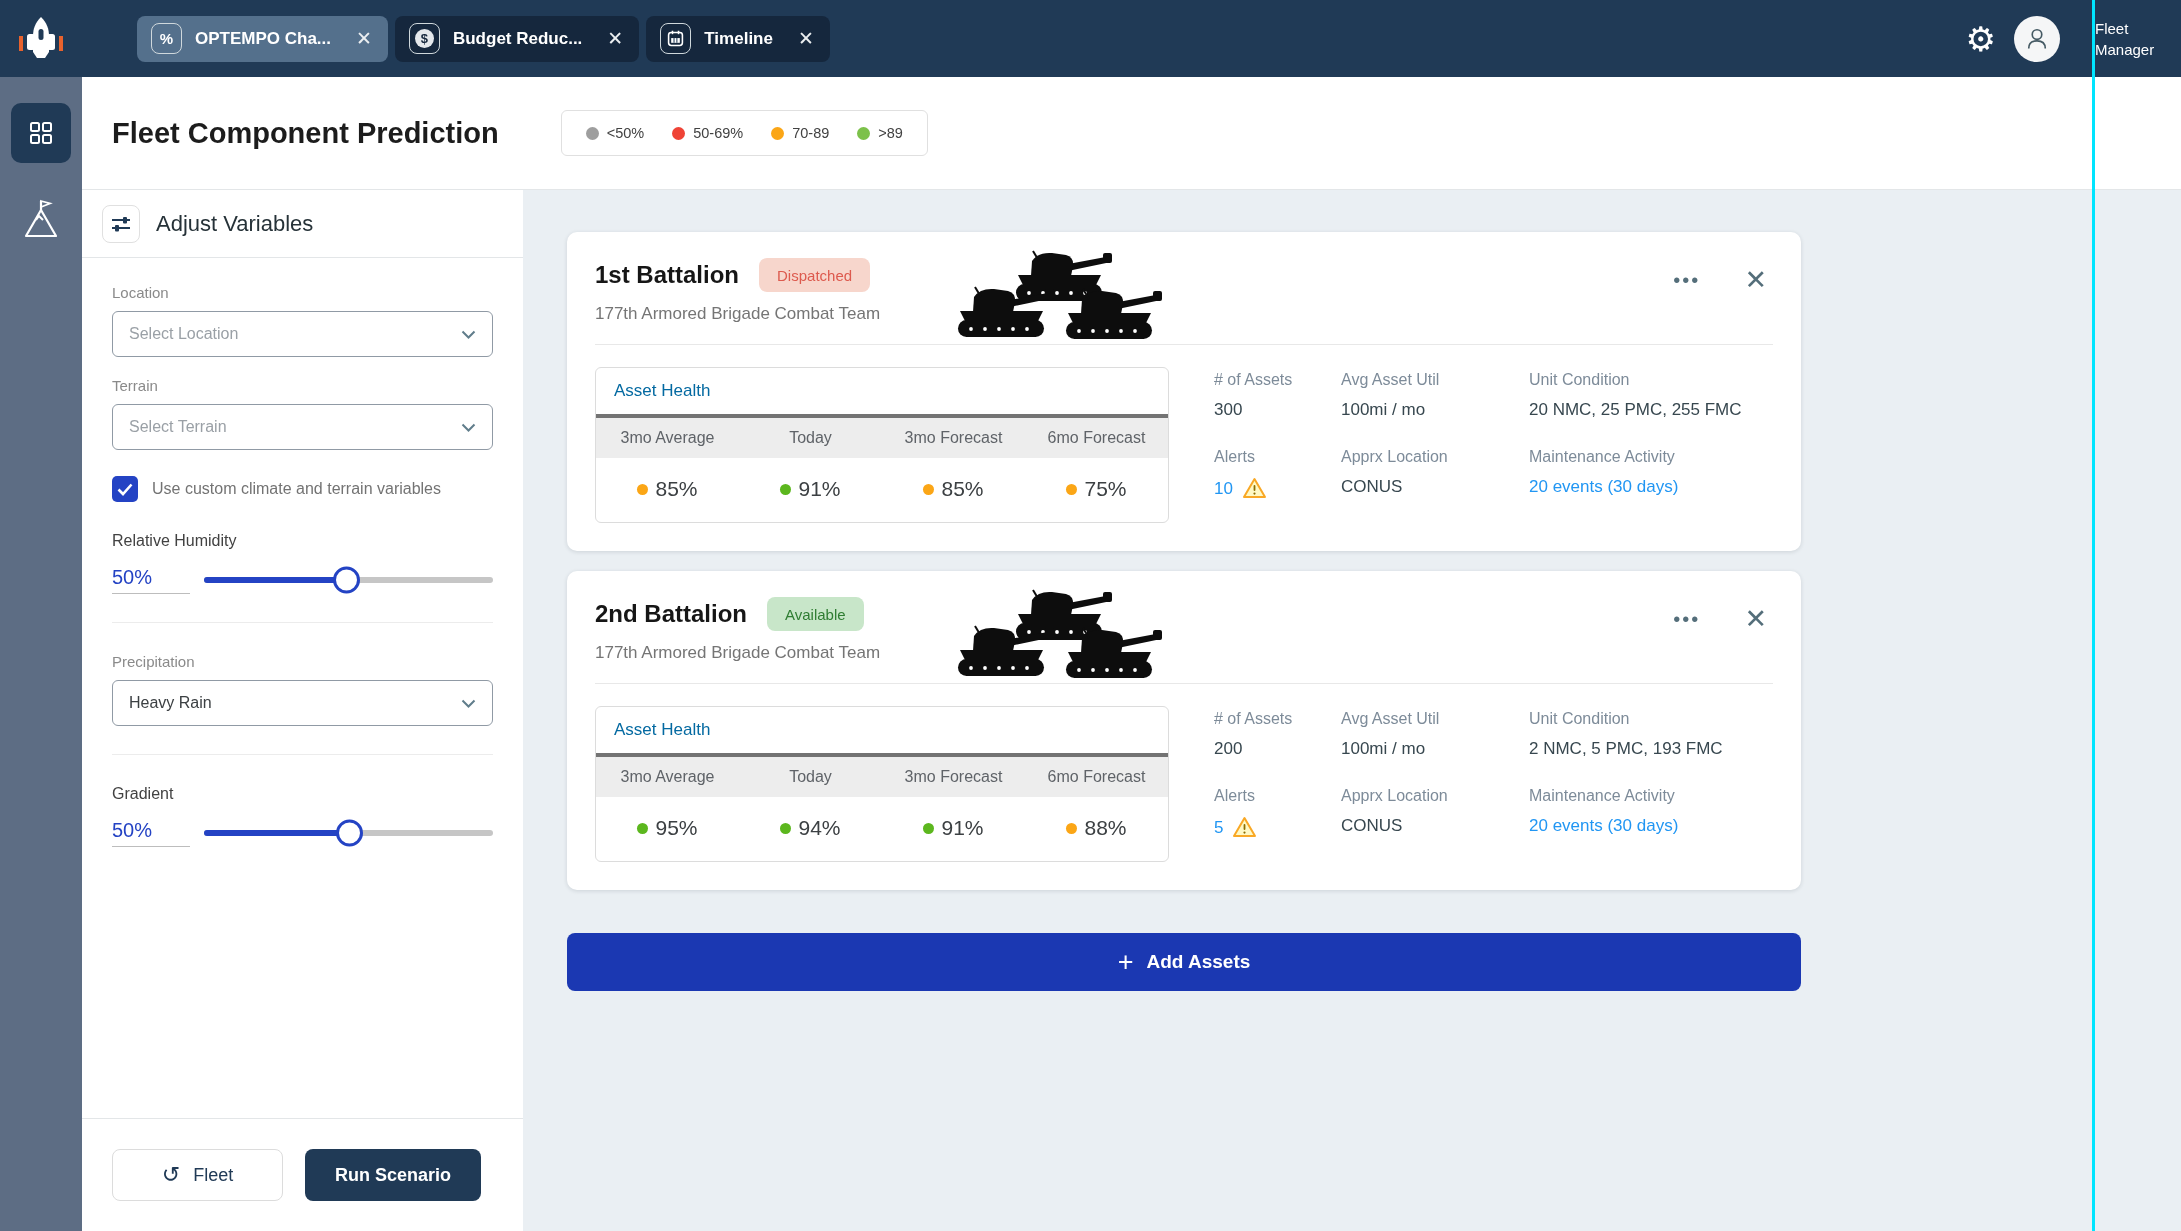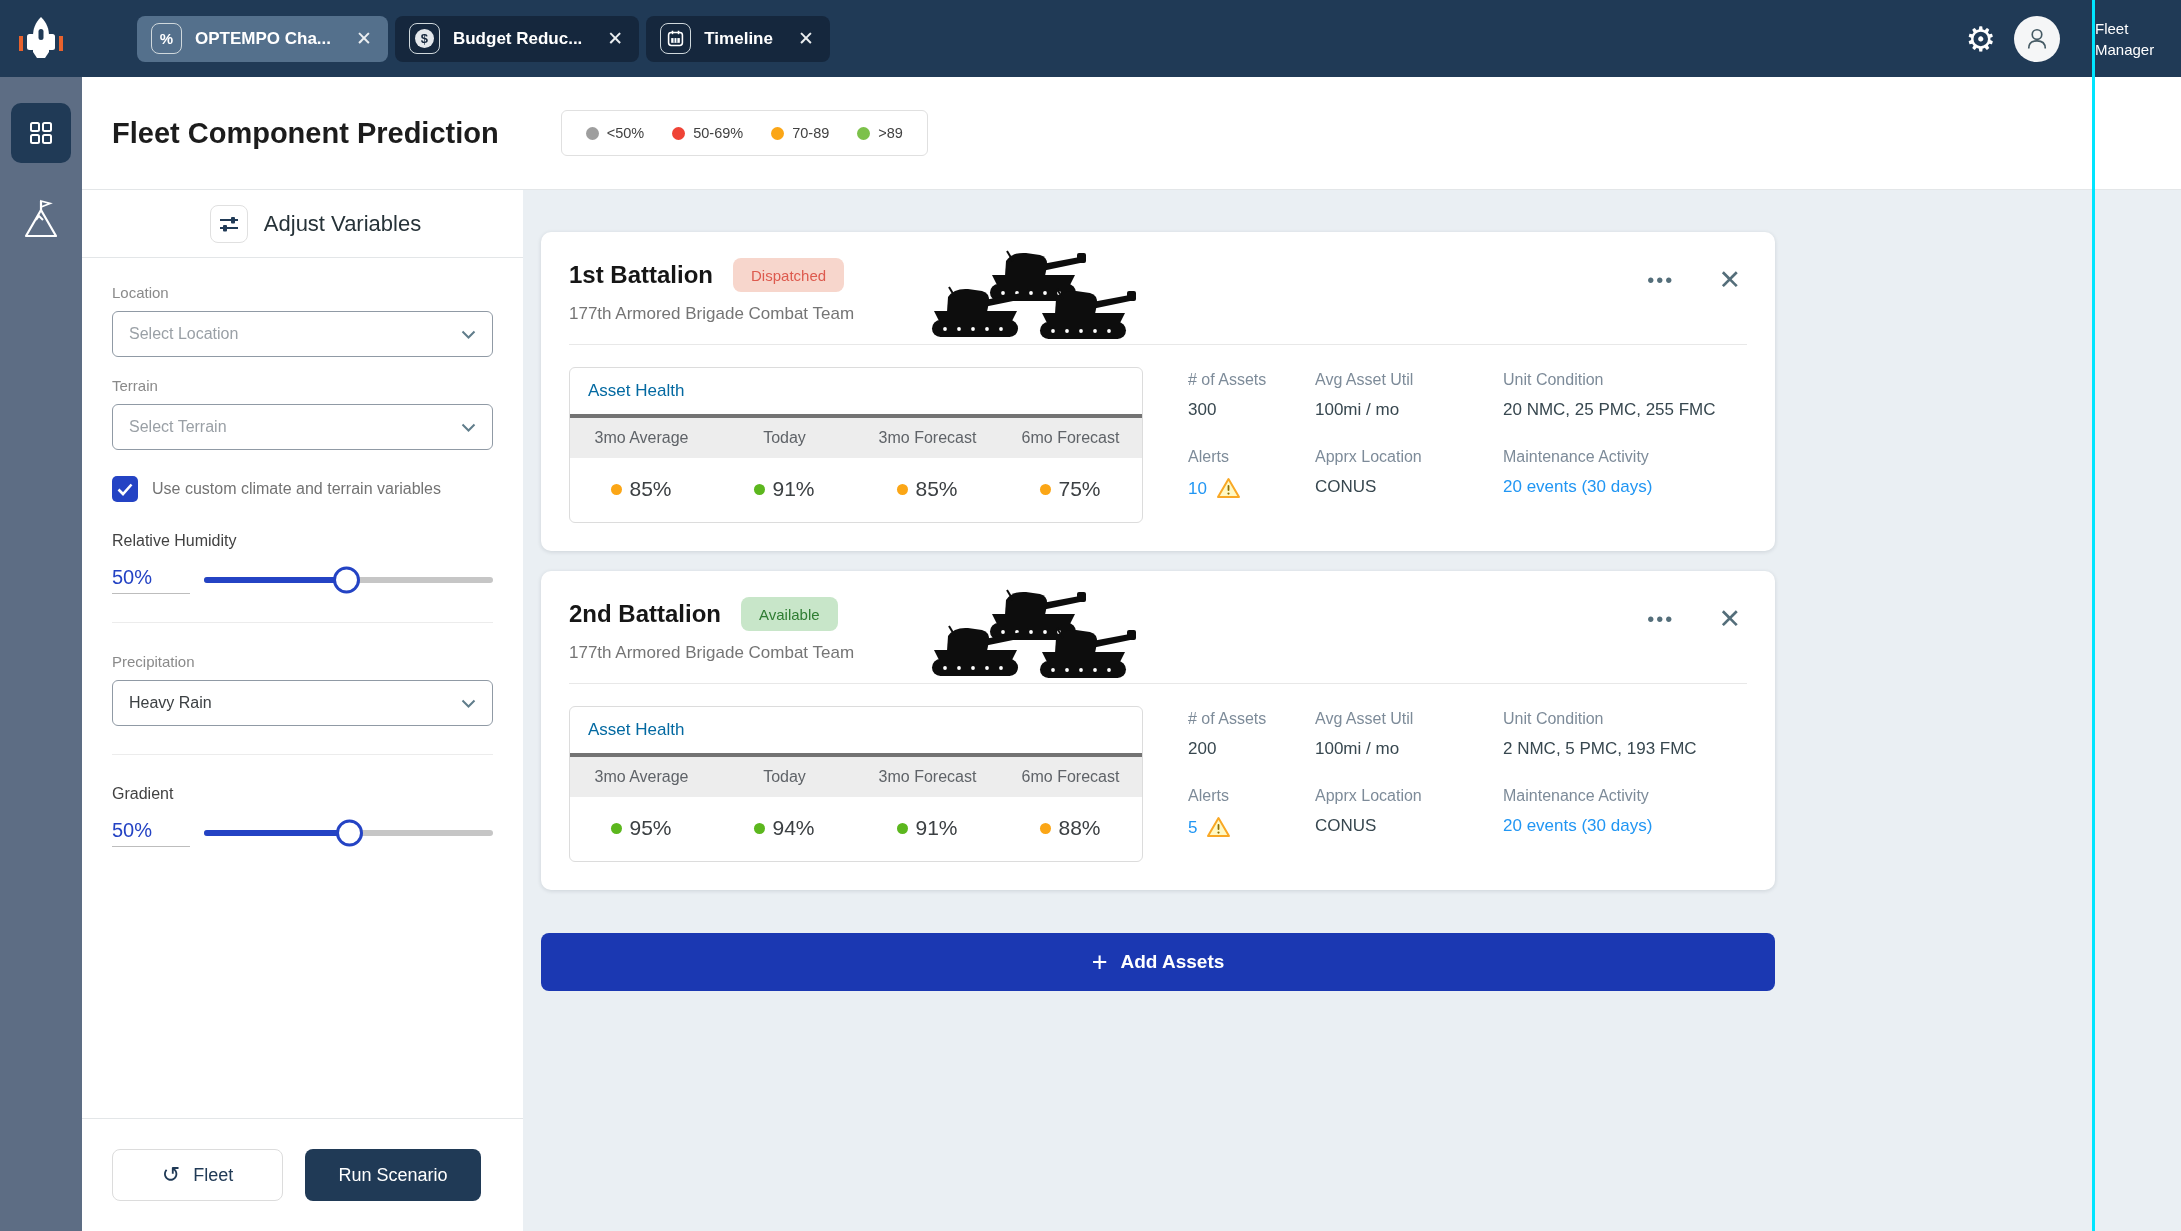--- a/index.html
+++ b/index.html
@@ -40,21 +40,21 @@
     border-bottom:1px solid #e3e6e8; display:flex; align-items:center; }
   .page-title { margin-left:30px; font-size:29px; font-weight:600; color:#1c1c1c; }
   .legend { margin-left:62px; height:46px; border:1px solid #e0e0e0; border-radius:6px;
     display:flex; align-items:center; padding:0 24px; gap:28px; background:#fff; }
   .legend-item { display:flex; align-items:center; gap:8px; font-size:14.5px; color:#424242; }
   .dot { width:13px; height:13px; border-radius:50%; flex:none; }
   
   .panel { position:absolute; left:82px; top:190px; width:441px; bottom:0; background:#fff;
     display:flex; flex-direction:column; }
   .panel-head { height:68px; flex:none; border-bottom:1px solid #e3e6e8;
-    display:flex; align-items:center; padding-left:26px; gap:16px;justify-content:center; }
+    display:flex; align-items:center; padding-left:20px; gap:16px; }
   .sliders-icon { width:38px; height:38px; border:1px solid #e0e0e0; border-radius:8px;
     display:flex; align-items:center; justify-content:center; }
   .panel-title { font-size:22px; font-weight:500; color:#263238; }
   .panel-body { flex:1; padding:26px 30px 0 30px; }
   .field-label { font-size:15px; color:#8a8a8a; margin:0 0 10px; }
   .field-gap { margin-top:20px; }
   .select { height:46px; border:1px solid #909aa5; border-radius:6px; background:#fff;
     display:flex; align-items:center; justify-content:space-between; padding:0 16px; font-size:16px; cursor:pointer; }
   .select .ph { color:#9aa0a6; }
   .select .val { color:#3c4043; }
@@ -71,23 +71,23 @@
   .slider-fill { height:6px; background:var(--accent-blue,#2443c4); border-radius:3px; position:relative; }
   .slider-thumb { position:absolute; right:-14px; top:50%; transform:translateY(-50%);
     width:27px; height:27px; border-radius:50%; background:#fff; border:3px solid var(--accent-blue,#2443c4); cursor:grab; }
   .hr { border:none; border-top:1px solid #ececec; margin:28px 0 0; }
   .panel-foot { flex:none; height:113px; border-top:1px solid #e3e6e8;
     display:flex; align-items:center; padding:0 30px; gap:22px; }
   .btn-reset { width:171px; height:52px; border:1px solid #dcdcdc; border-radius:8px; background:#fff;
     color:#203a56; font-size:18px; font-weight:500; display:flex; align-items:center; justify-content:center; gap:13px; cursor:pointer; }
   .btn-reset .ric { font-size:22px; line-height:1; }
   .btn-run { width:176px; height:52px; border:none; border-radius:8px; background:var(--topbar-navy,#203a56);
-    color:#fff; font-size:18px; font-weight:400; display:flex; align-items:center; justify-content:center; cursor:pointer; }
+    color:#fff; font-size:18px; font-weight:700; display:flex; align-items:center; justify-content:center; cursor:pointer; }
   
-  .main { position:absolute; left:523px; top:190px; right:0; bottom:0; padding:42px 0 0 18px; }
+  .main { position:absolute; left:523px; top:190px; right:0; bottom:0; padding:42px 0 0 44px; }
   .card { width:1234px; background:#fff; border-radius:10px; box-shadow:0 1px 4px rgba(30,40,60,.14);
     padding:26px 28px 28px; margin-bottom:20px; }
   .card-head { position:relative; display:flex; align-items:flex-start; min-height:74px; }
   .title-row { display:flex; align-items:center; gap:20px; }
   .card-title { font-size:24px; font-weight:700; color:#161616; }
   .badge { height:34px; padding:0 18px; border-radius:8px; font-size:15px; font-weight:500;
     display:flex; align-items:center; }
   .card-sub { font-size:17px; color:#757575; margin-top:12px; }
   .tanks { position:absolute; left:352px; top:-10px; width:225px; height:94px; }
   .card-actions { margin-left:auto; display:flex; align-items:center; gap:44px; padding:6px 6px 0 0; color:#546e7a; }

